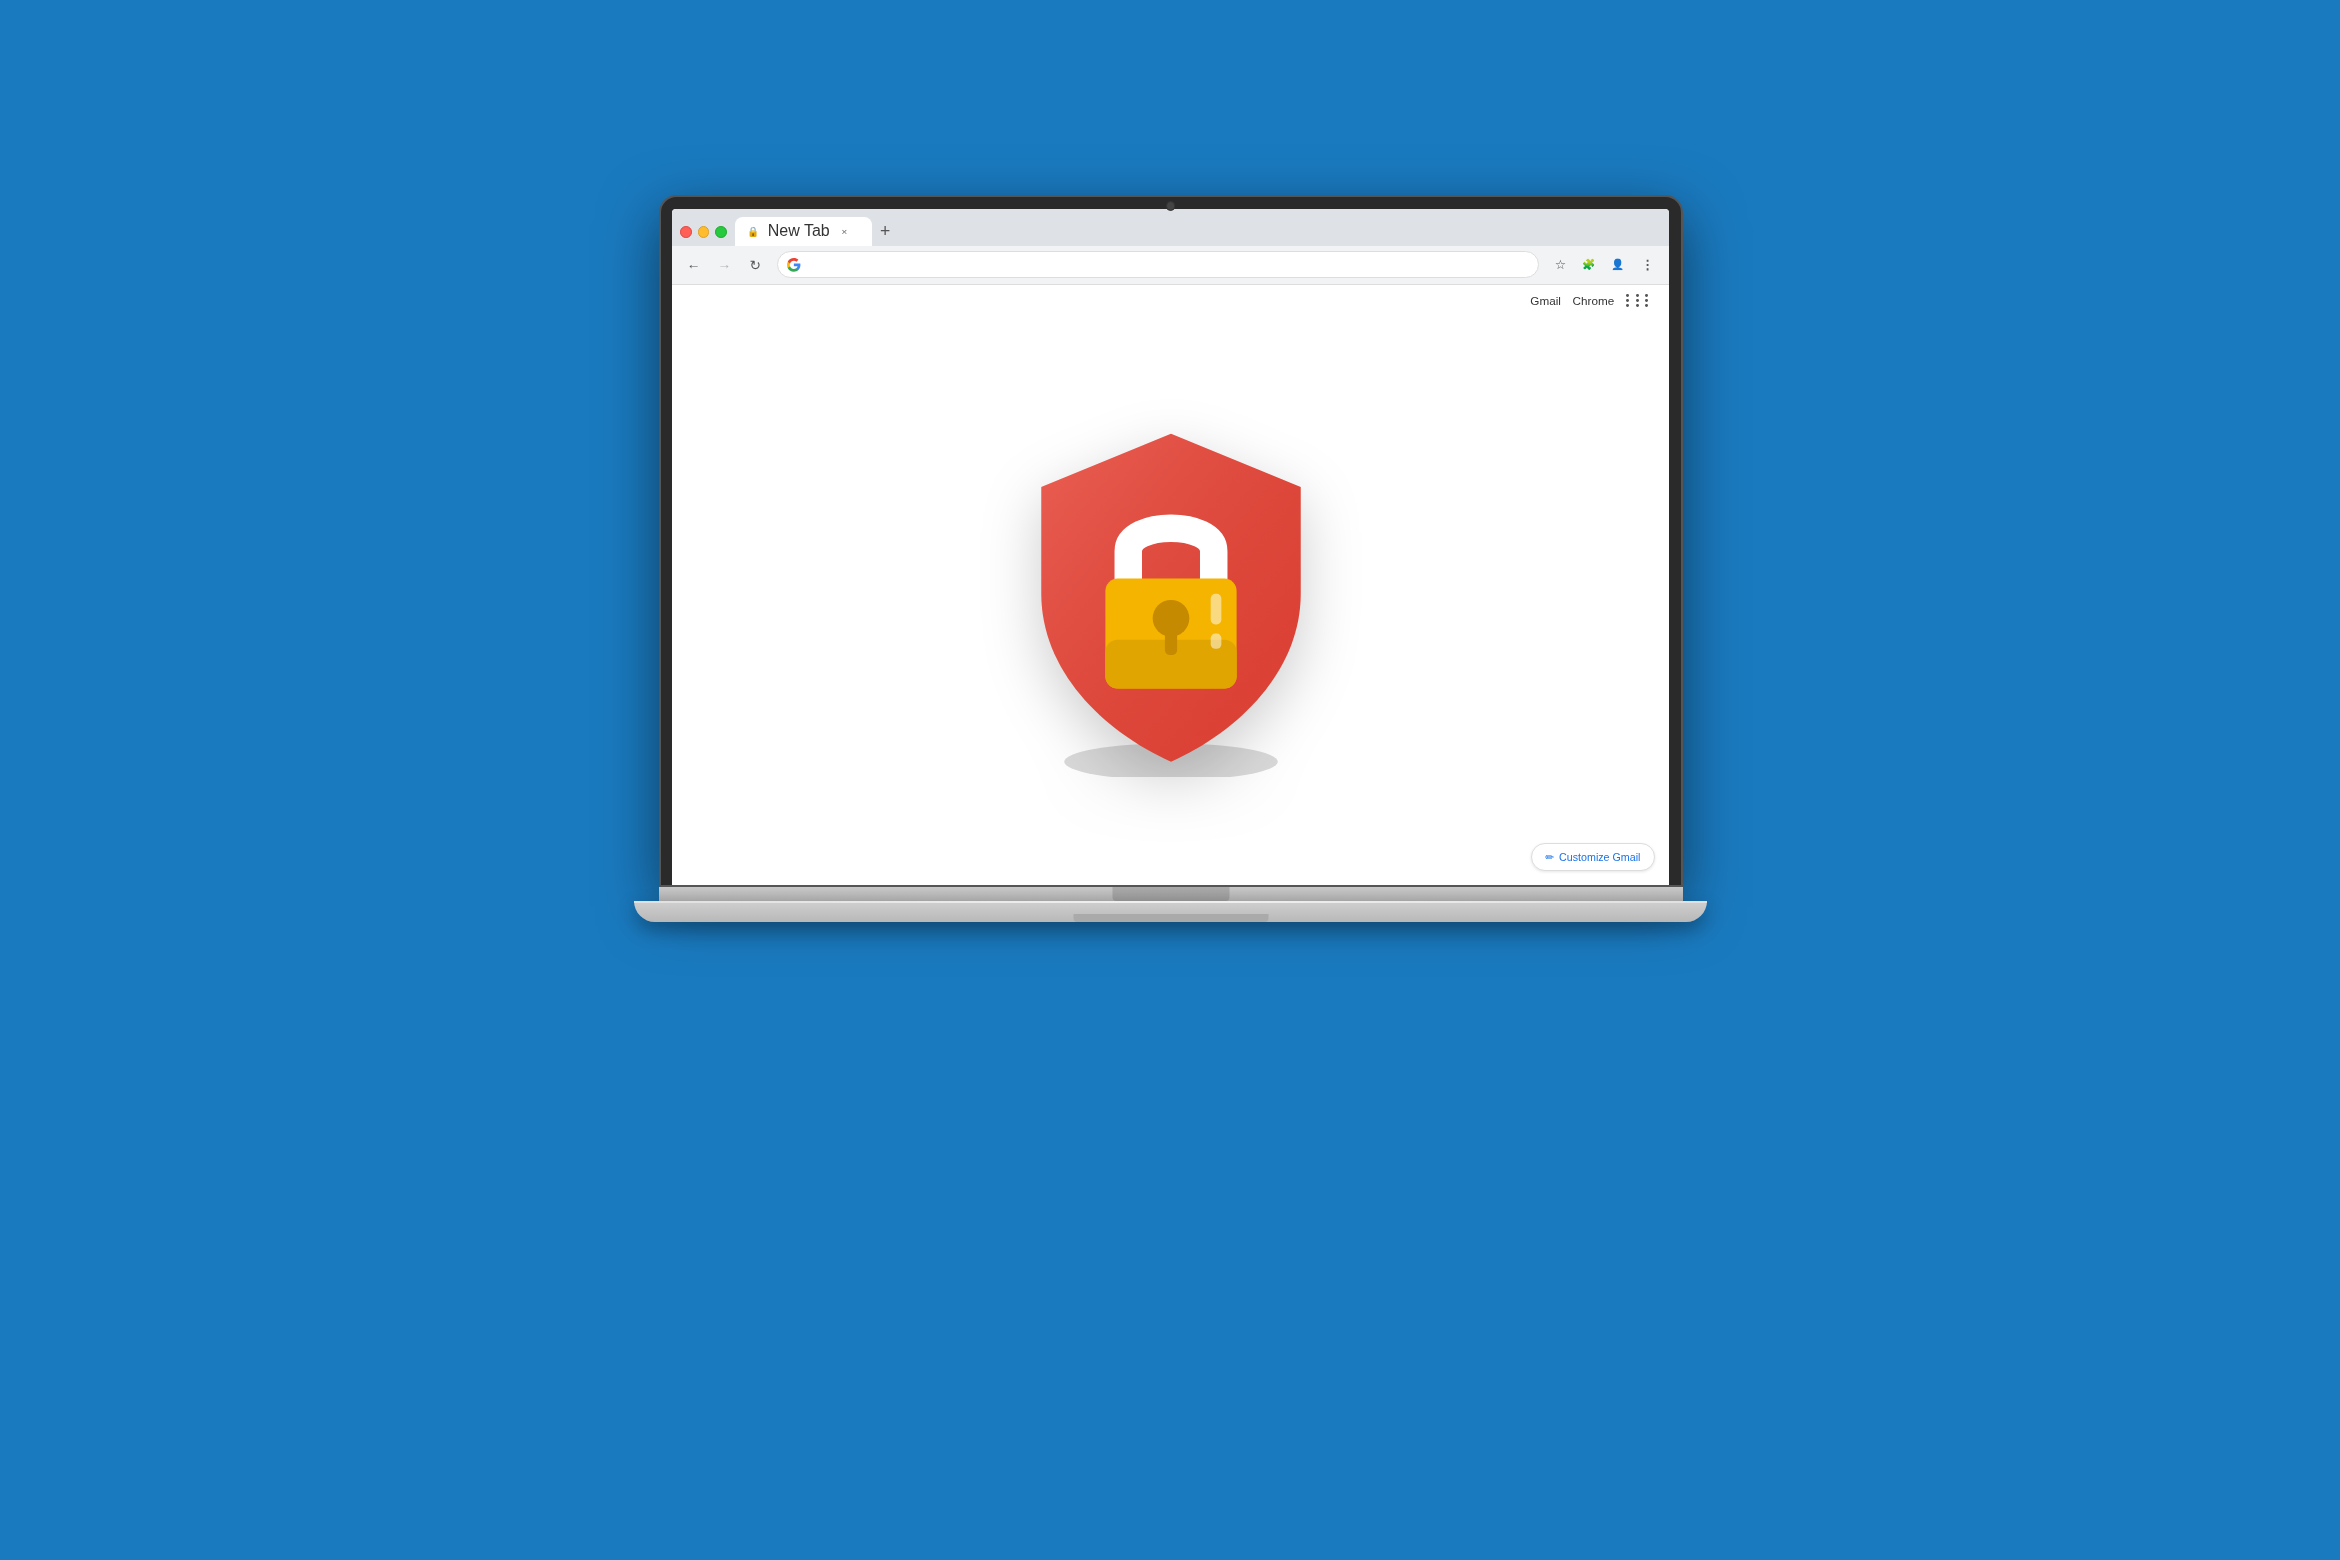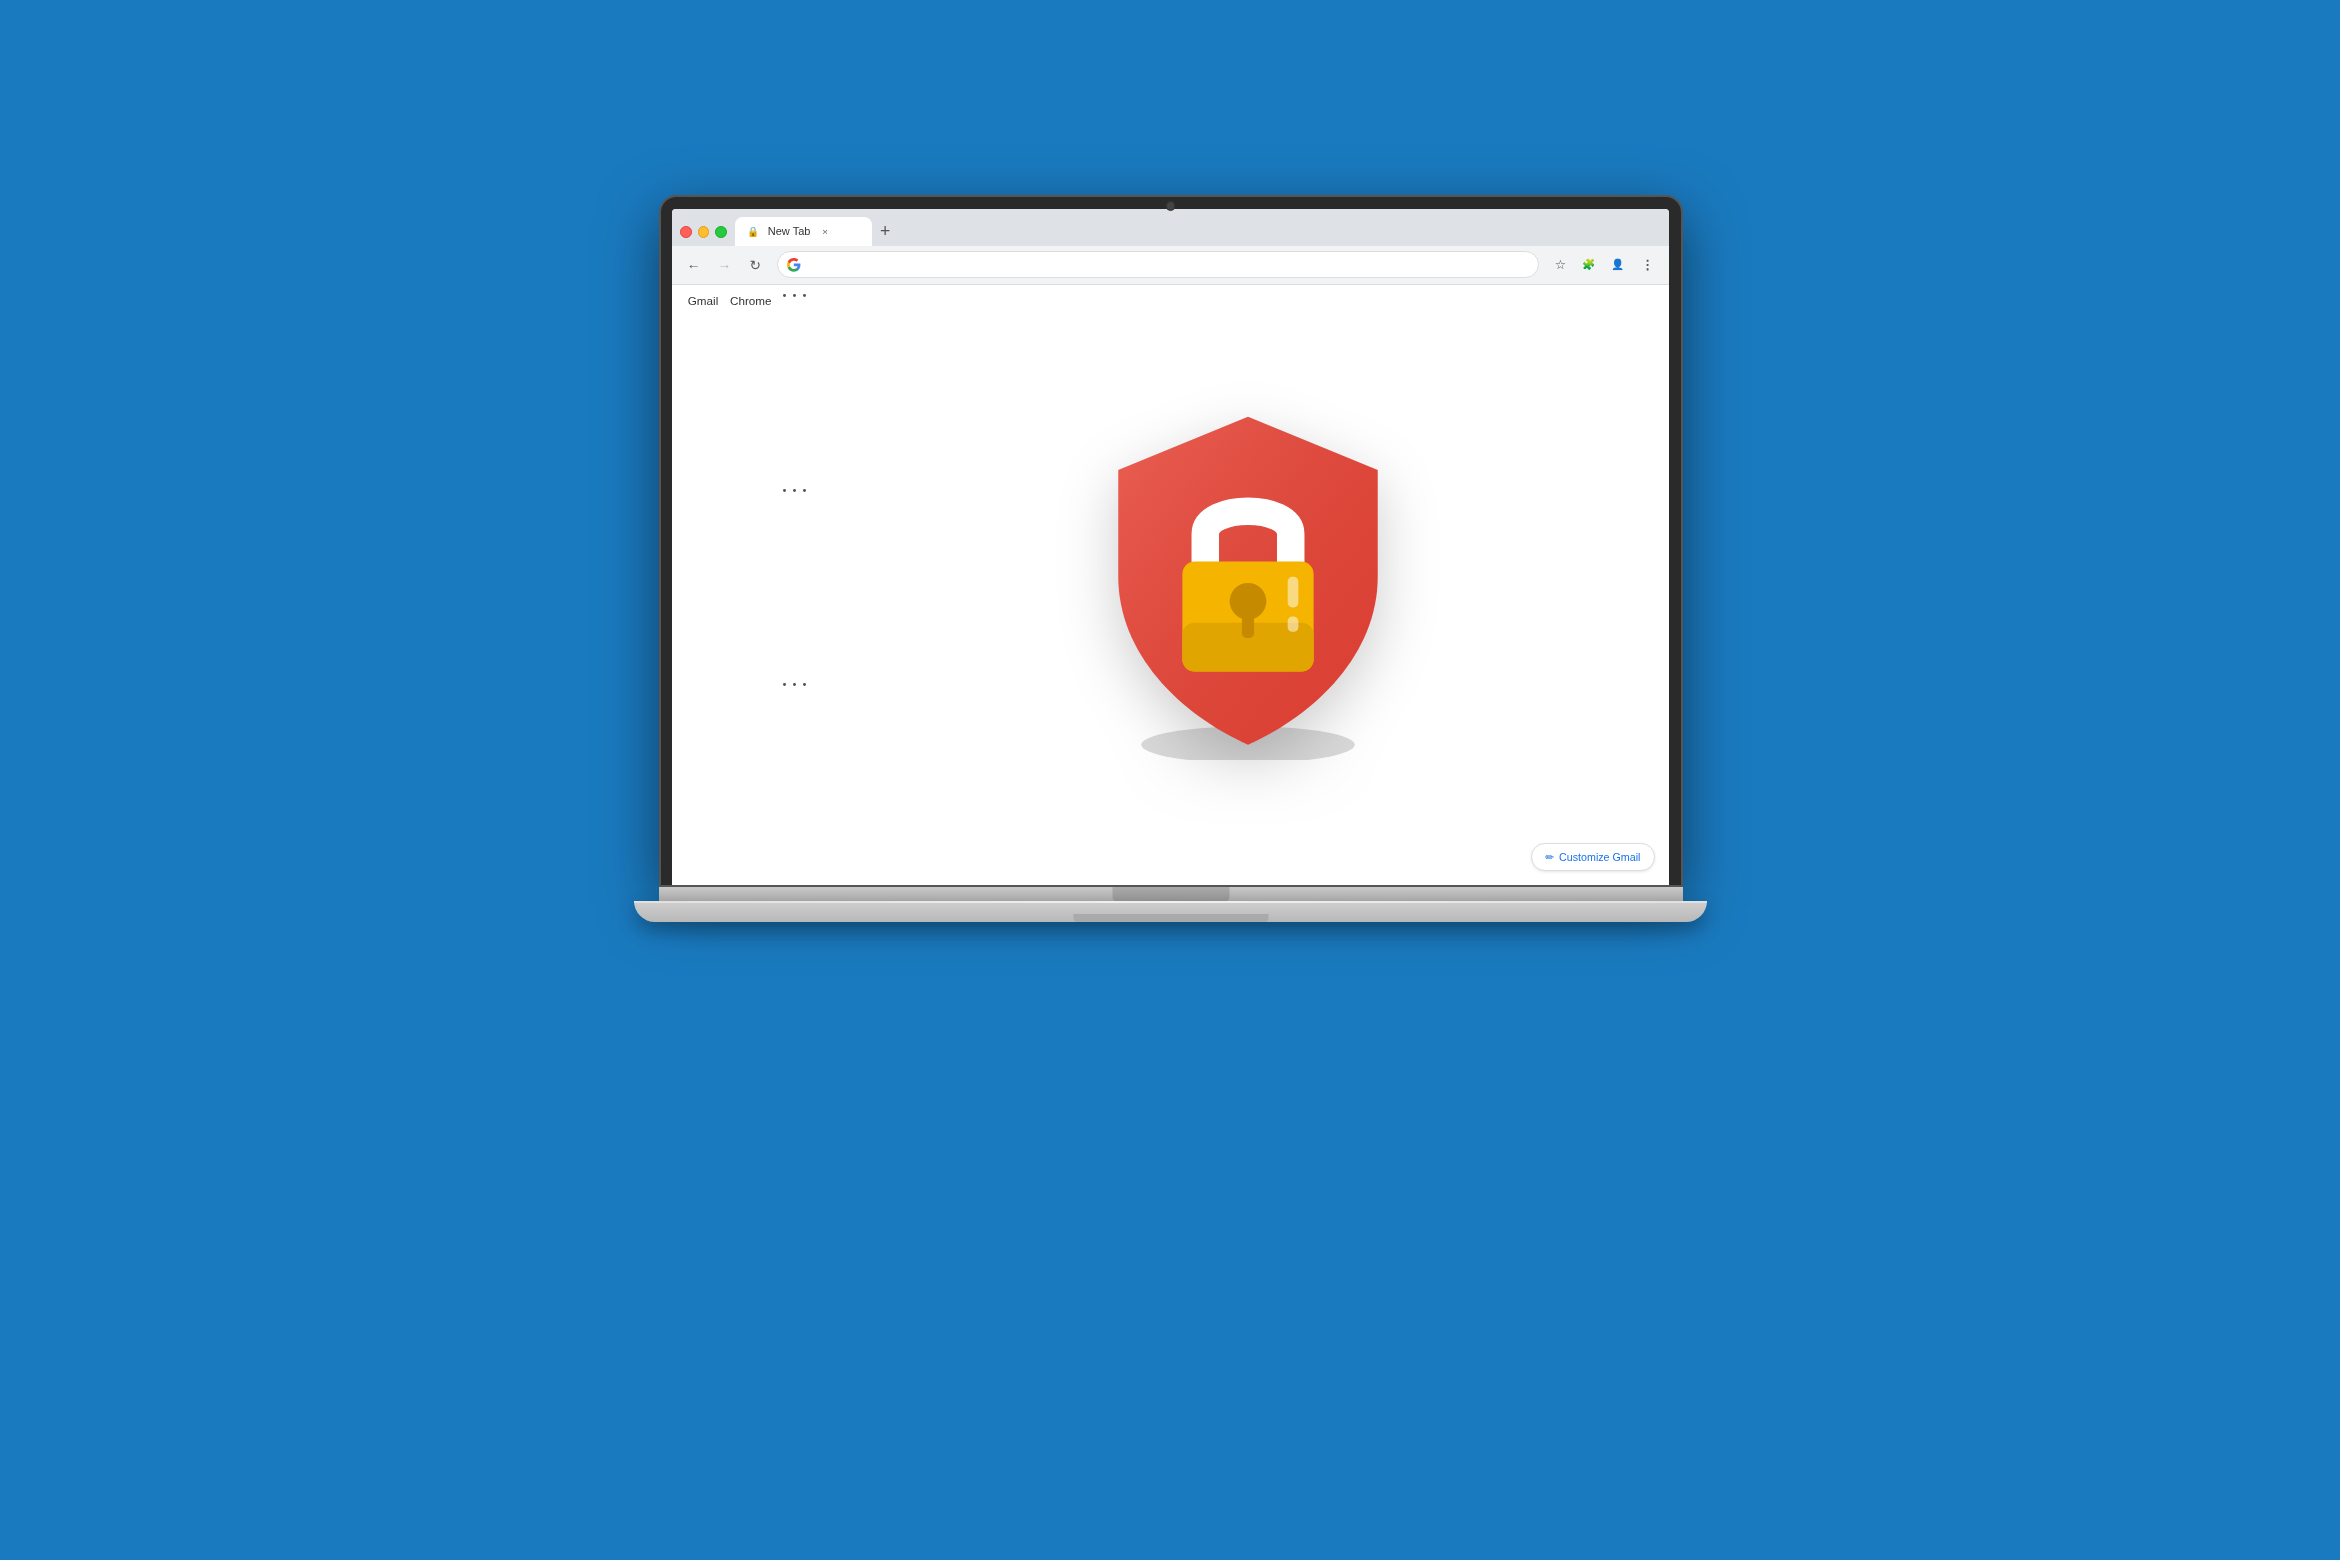--- a/index.html
+++ b/index.html
@@ -104,21 +104,21 @@
       min-width: 137px;
     }
 
     .tab-favicon {
       width: 13.7px;
       height: 13.7px;
       border-radius: 2px;
     }
 
     .tab-title {
-      font-size: 11px;
+      font-size: 16px;
       color: #333;
     }
 
     .tab-close {
       width: 13.7px;
       height: 13.7px;
       display: flex;
       align-items: center;
       justify-content: center;
       border-radius: 50%;
@@ -197,21 +197,21 @@
       justify-content: center;
       color: #555;
       font-size: 12.7px;
     }
 
     .chrome-content {
       flex: 1;
       background: white;
       position: relative;
       display: flex;
-      flex-direction: row;
+      flex-direction: column;
     }
 
     .chrome-top-links {
       display: flex;
       justify-content: flex-end;
       padding: 9.8px 15.6px;
       gap: 11.7px;
       font-size: 11.7px;
       color: #333;
     }

